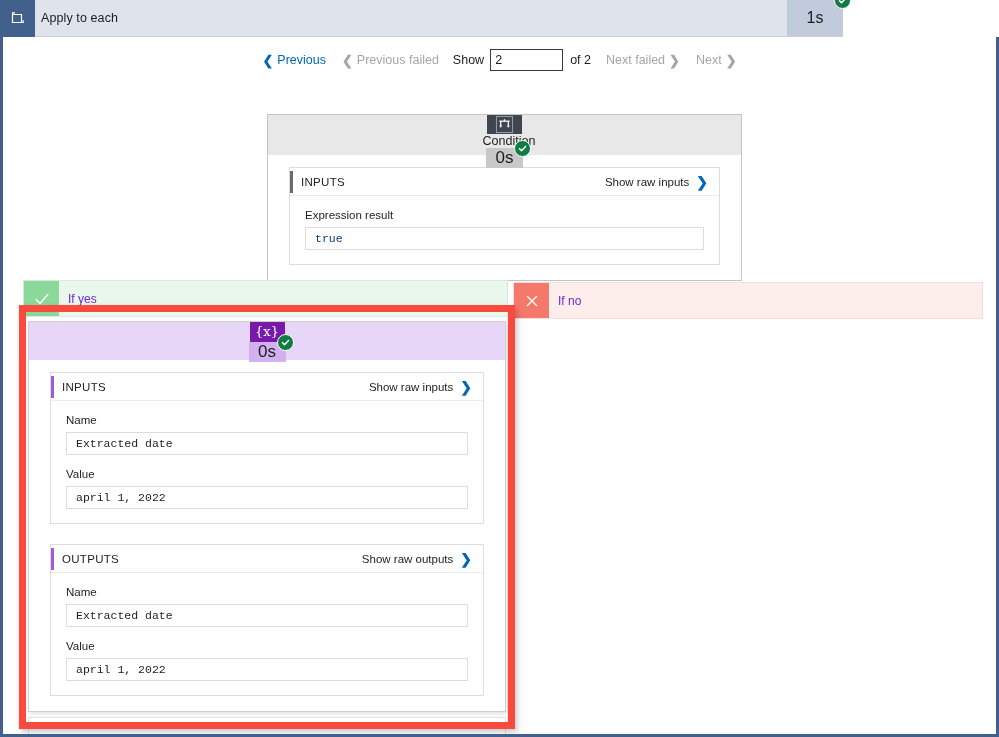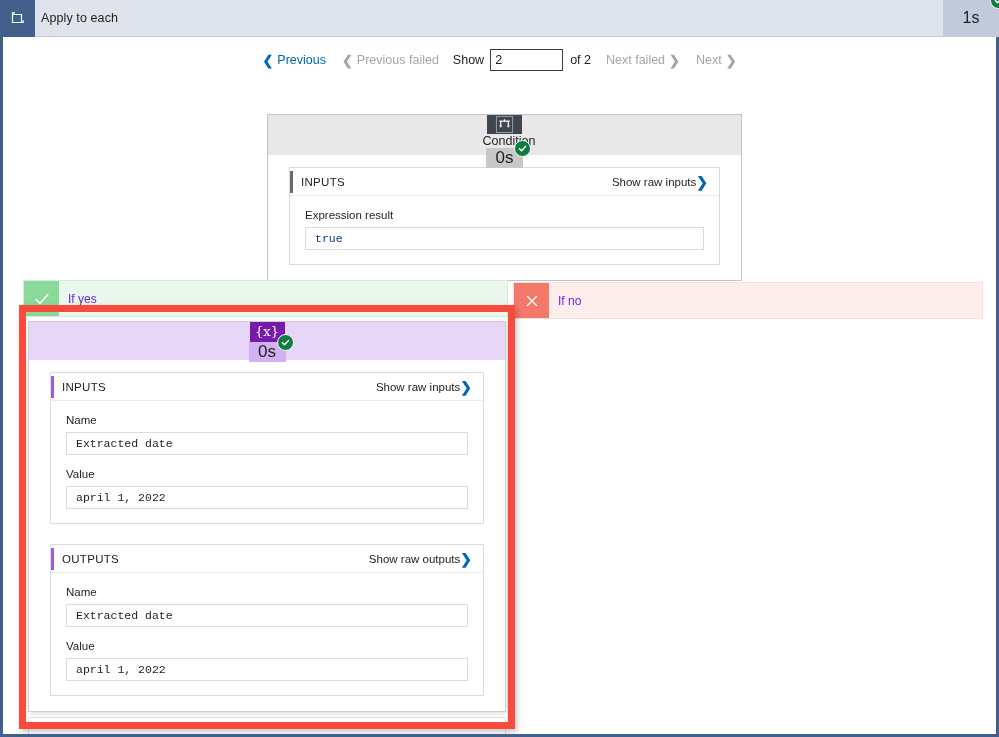--- a/index.html
+++ b/index.html
@@ -12,21 +12,21 @@
   }
   .page {
     position: relative;
     width: 999px; height: 737px;
     background: #ffffff;
   }
 
   
   .titlebar {
     position: absolute; left: 0; top: 0;
-    width: 999px; height: 37px;
+    width: 843px; height: 37px;
     background: #dfe3ec;
     border-bottom: 1px solid #c8cdd8;
     display: flex; align-items: stretch;
   }
   .titlebar-icon {
     width: 35px; height: 37px;
     background: #41618c;
     display: flex; align-items: center; justify-content: center;
     flex: none;
   }
@@ -155,21 +155,21 @@
     position: absolute; left: 0; top: 3px;
     width: 3px; height: 22px;
   }
   .section.accent-grey .section-head::before { background: #6b6b6b; }
   .section.accent-purple .section-head::before { background: #a05bd6; }
   .section-title {
     font-size: 11.5px; color: #1d1d1d; letter-spacing: .3px;
     flex: 1 1 auto;
   }
   .section-raw {
-    display: flex; align-items: center; gap: 0;
+    display: flex; align-items: center; gap: 7px;
     font-size: 11.5px; color: #1d1d1d;
   }
   .section-raw .raw-chev { color: #0067b8; font-size: 14px; font-weight: 700; line-height: 1; }
   .section-body { padding: 13px 15px 14px 15px; }
 
   .field-label {
     font-size: 11.5px; color: #1d1d1d;
     margin-bottom: 6px;
   }
   .field-box {

